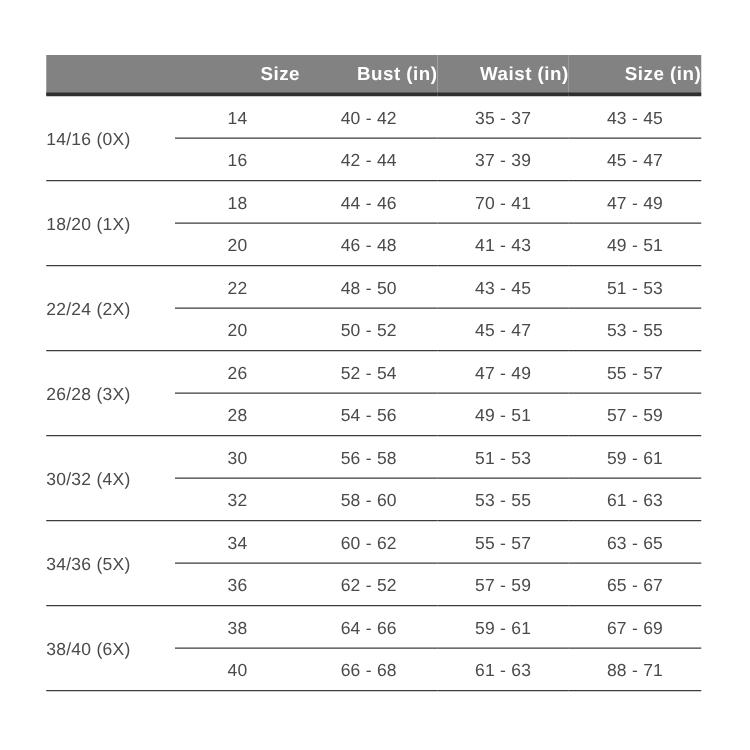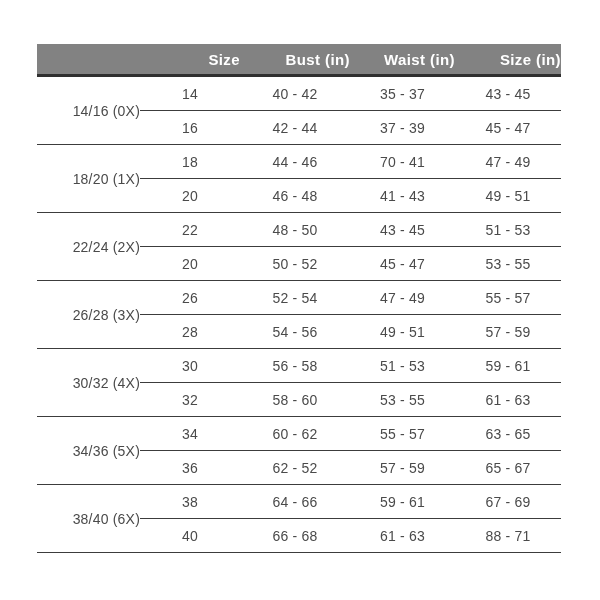--- a/index.html
+++ b/index.html
@@ -43,21 +43,21 @@
     text-align: center;
     vertical-align: middle;
     height: 33px;
     padding: 0;
     font-size: 14px;
     letter-spacing: 0.2px;
     border-bottom: 1px solid var(--row-line, #3c3c3c);
   }
   
   table.size-chart td.group-label {
-    text-align: right;
+    text-align: left;
   }
 </style>
 </head>
 <body style="background: rgb(255, 255, 255);">
 
 <div class="chart-wrap">
   <table class="size-chart">
     <colgroup>
       <col style="width:103px">
       <col style="width:100px">

